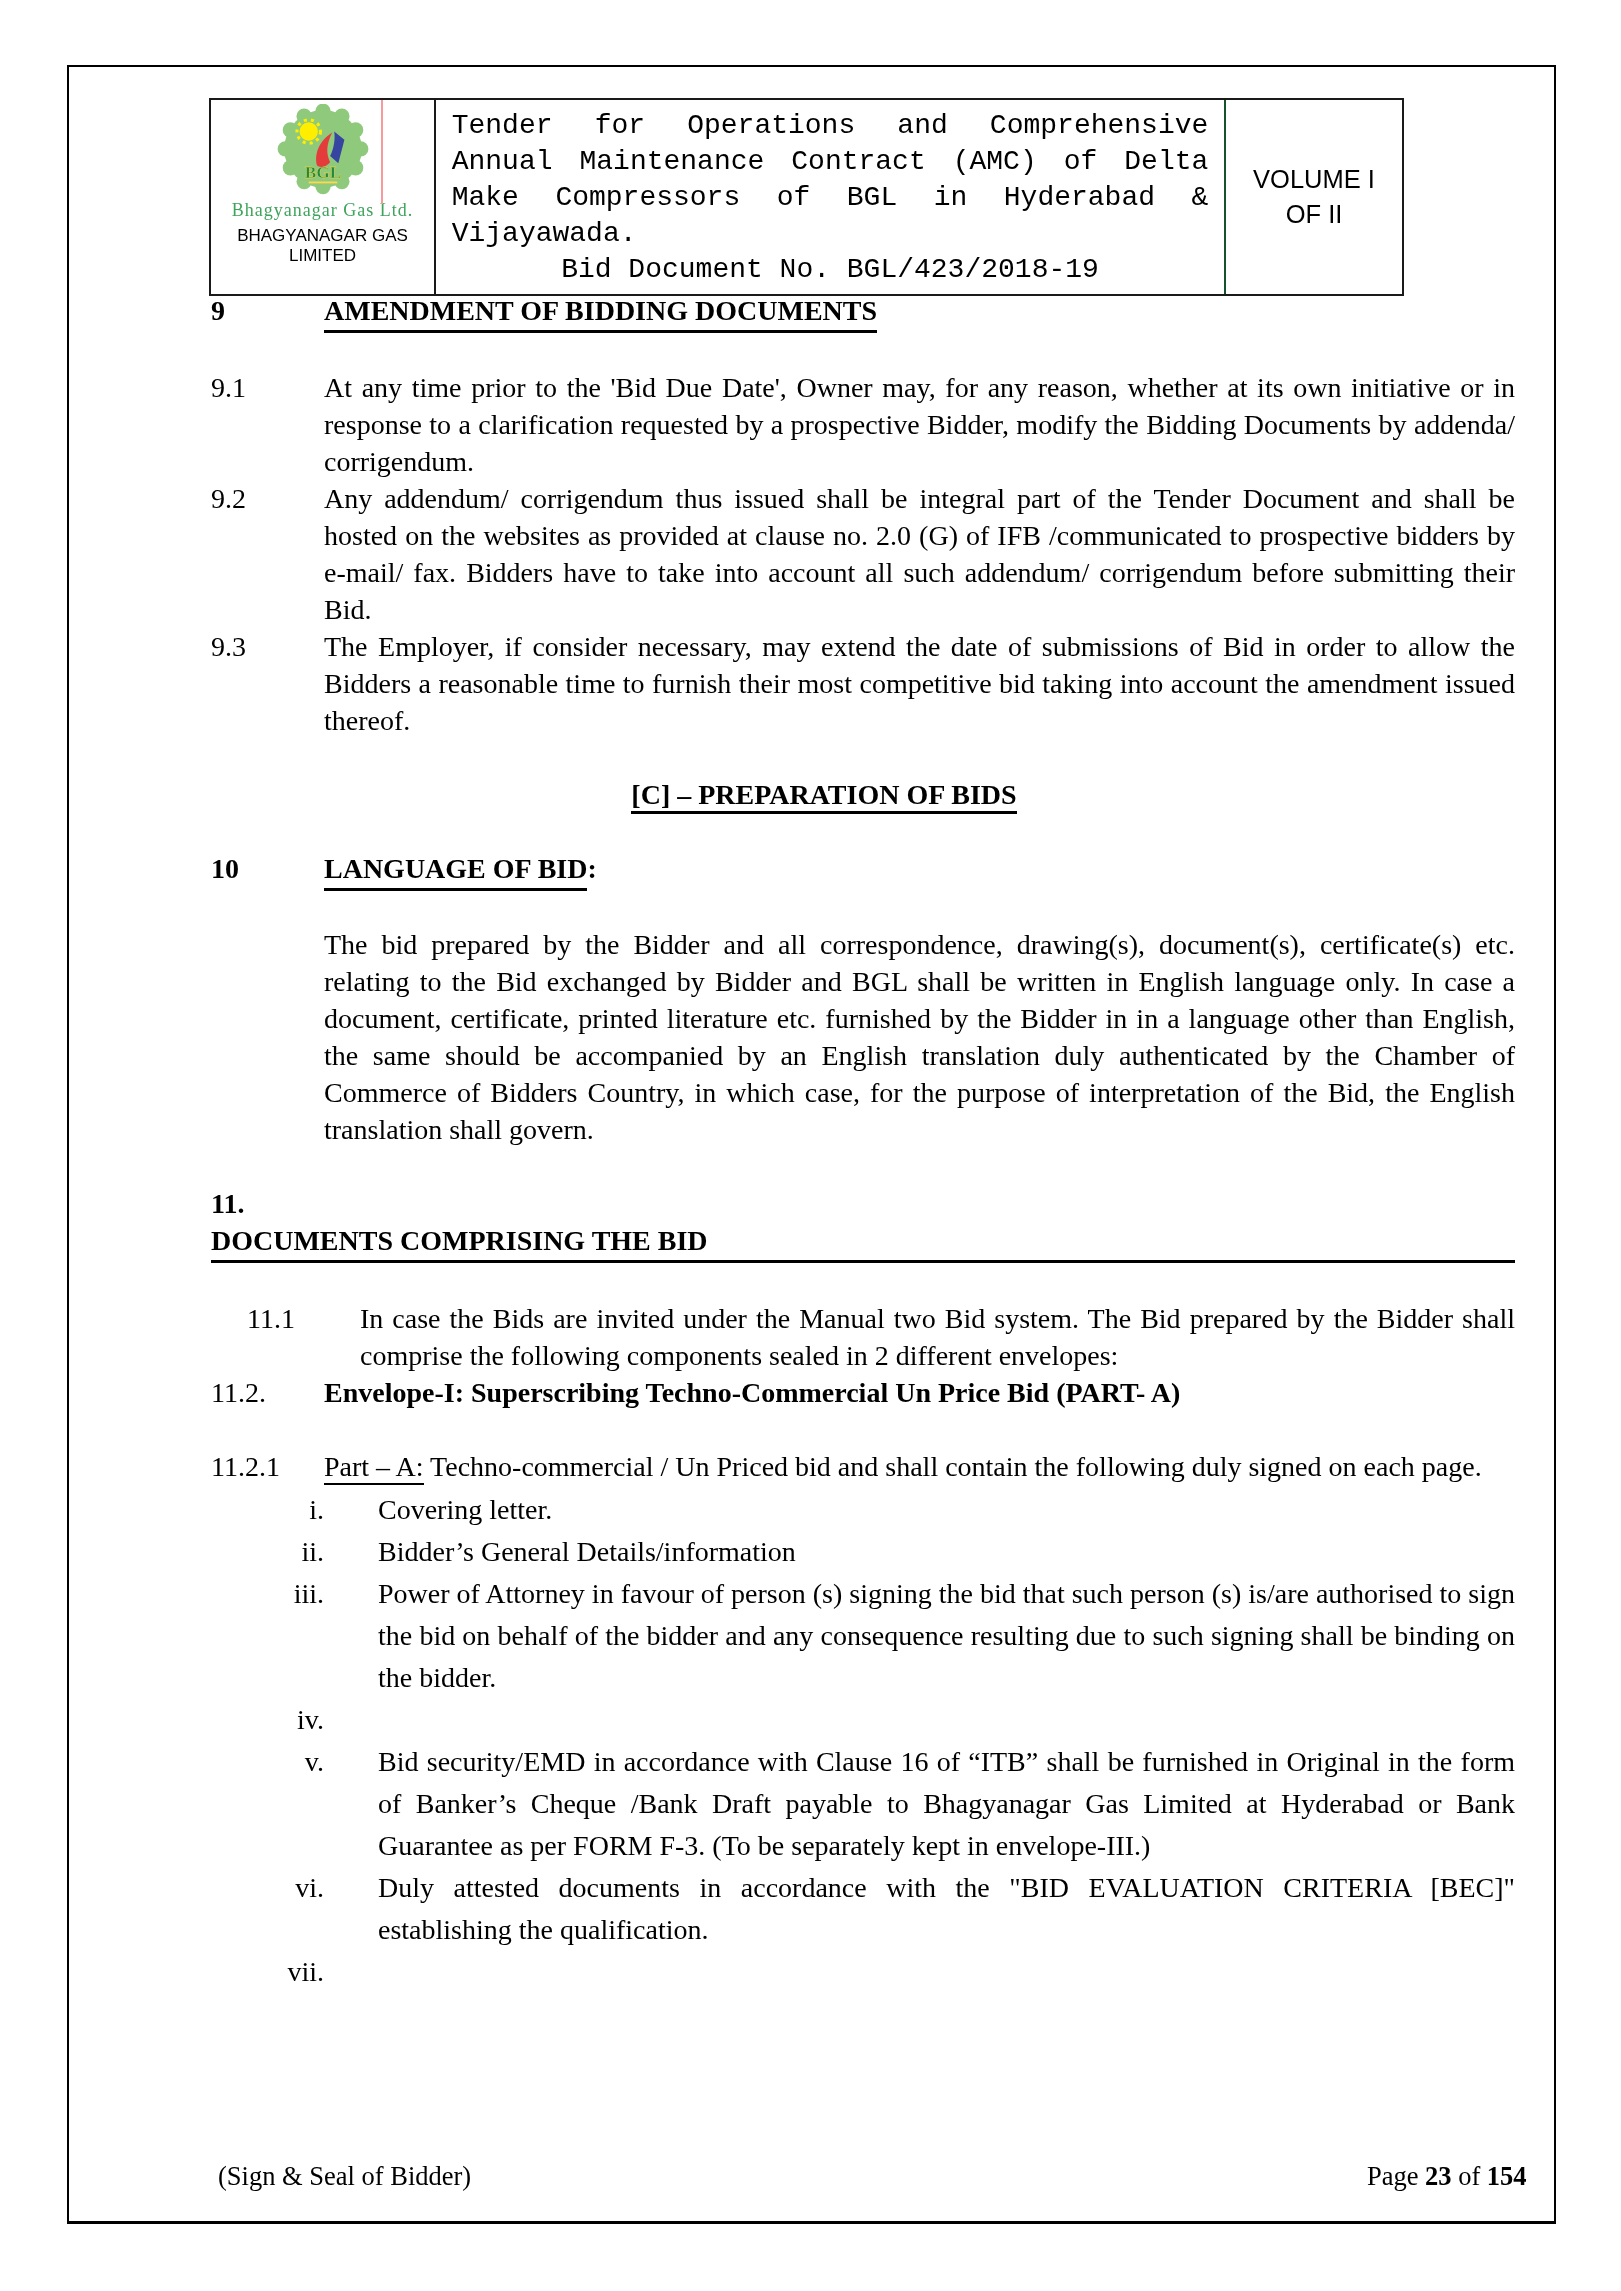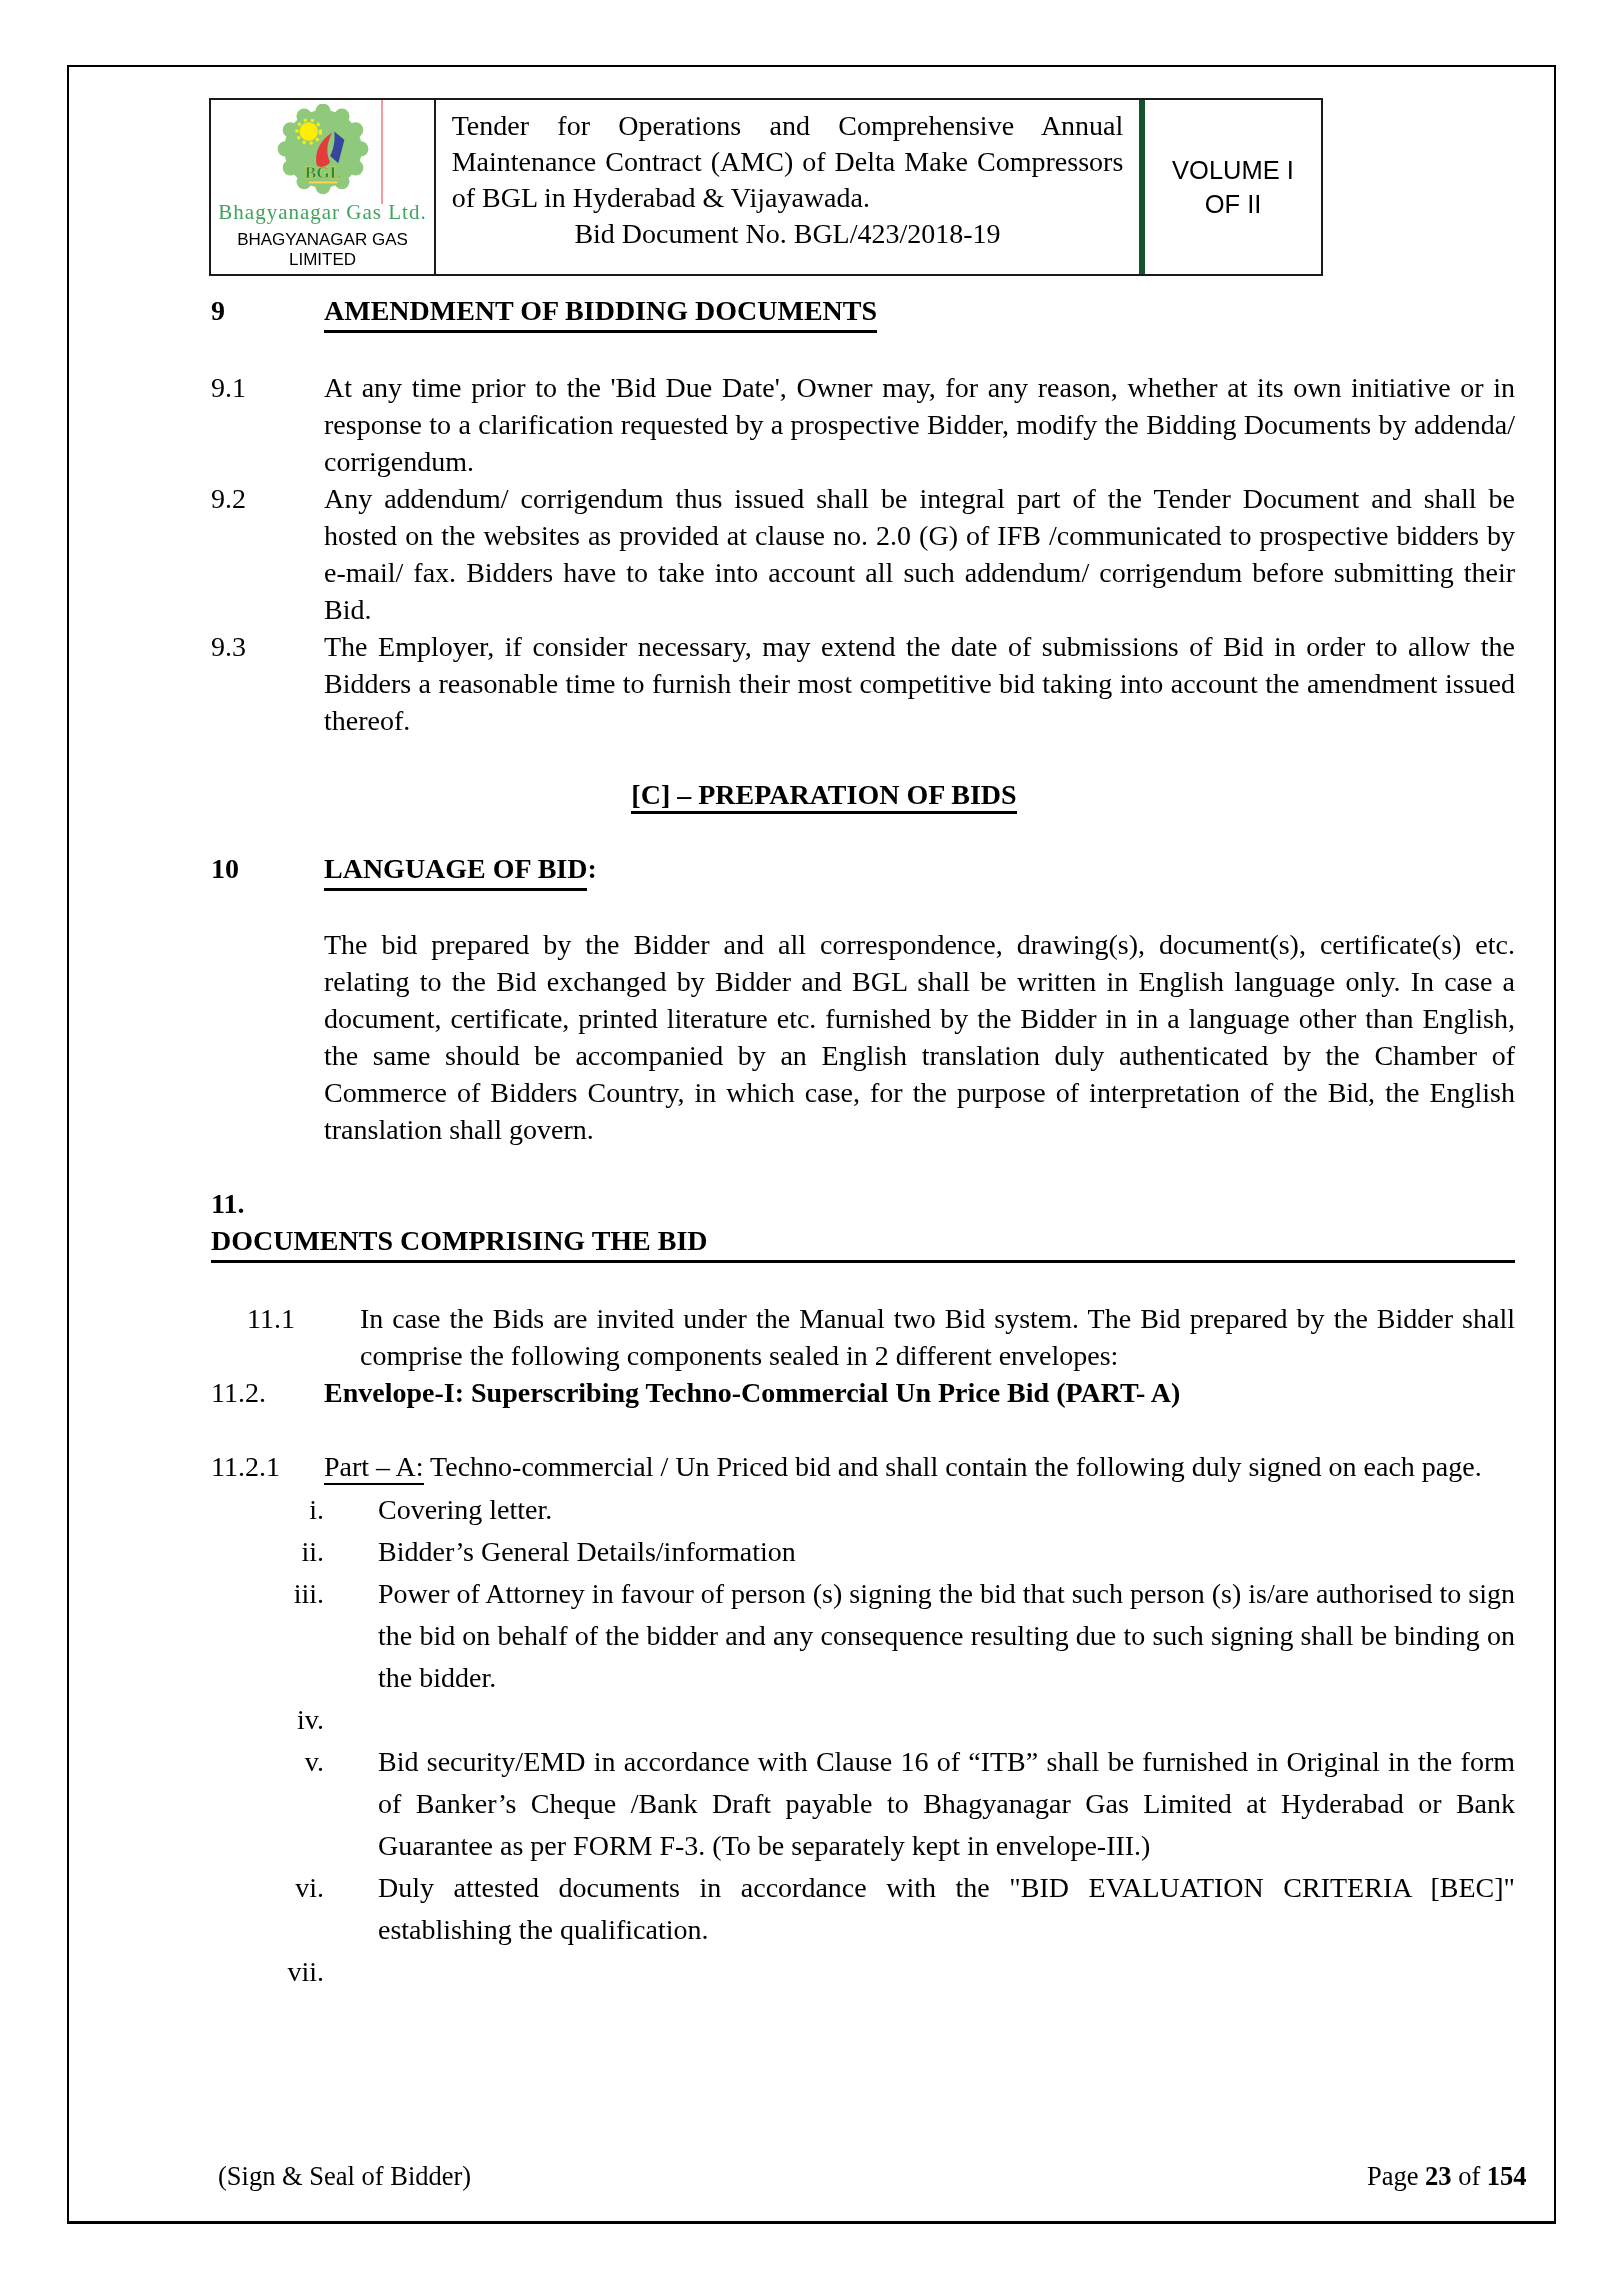--- a/index.html
+++ b/index.html
@@ -16,30 +16,30 @@
     position:absolute; left:140px; top:31px; display:flex;
     border:2px solid #1a1a1a;
   }
   .logo-cell {
     width:225px; border-right:2px solid #1a1a1a; position:relative;
     display:flex; flex-direction:column; align-items:center;
     padding:3.9px 0 3.9px; box-sizing:border-box; background:#fff;
   }
   .red-line { position:absolute; right:51px; top:0; width:2px; height:104px; background:#f59b9b; }
   .logo-small {
-    font-family:"Liberation Serif", serif; font-size:21px; color:#3fa45b;
+    font-family:"Liberation Serif", serif; font-size:18px; color:#3fa45b;
     margin-top:-5.9px; letter-spacing:1px;
   }
   .company {
     font-family:"Liberation Sans", sans-serif; font-size:17px; line-height:1.18;
     text-align:center; margin-top:4.9px; color:#000;
   }
   .title-cell {
-    width:709px; border-right:6px solid #14532d; box-sizing:border-box;
-    padding:7.8px 15.7px 5.9px; font-family:Liberation Serif, serif;
+    width:790px; border-right:2px solid #14532d; box-sizing:border-box;
+    padding:7.8px 15.7px 5.9px; font-family:Liberation Mono, monospace;
     font-size:28px; line-height:36px; background:#fff;
   }
   .title-main { text-align:justify; }
   .title-doc  { text-align:center; }
   .volume-cell {
     width:176px; display:flex; flex-direction:column; justify-content:center;
     align-items:center; font-family:"Liberation Sans", sans-serif;
     font-size:25.5px; line-height:1.35; background:#fff;
   }
   

